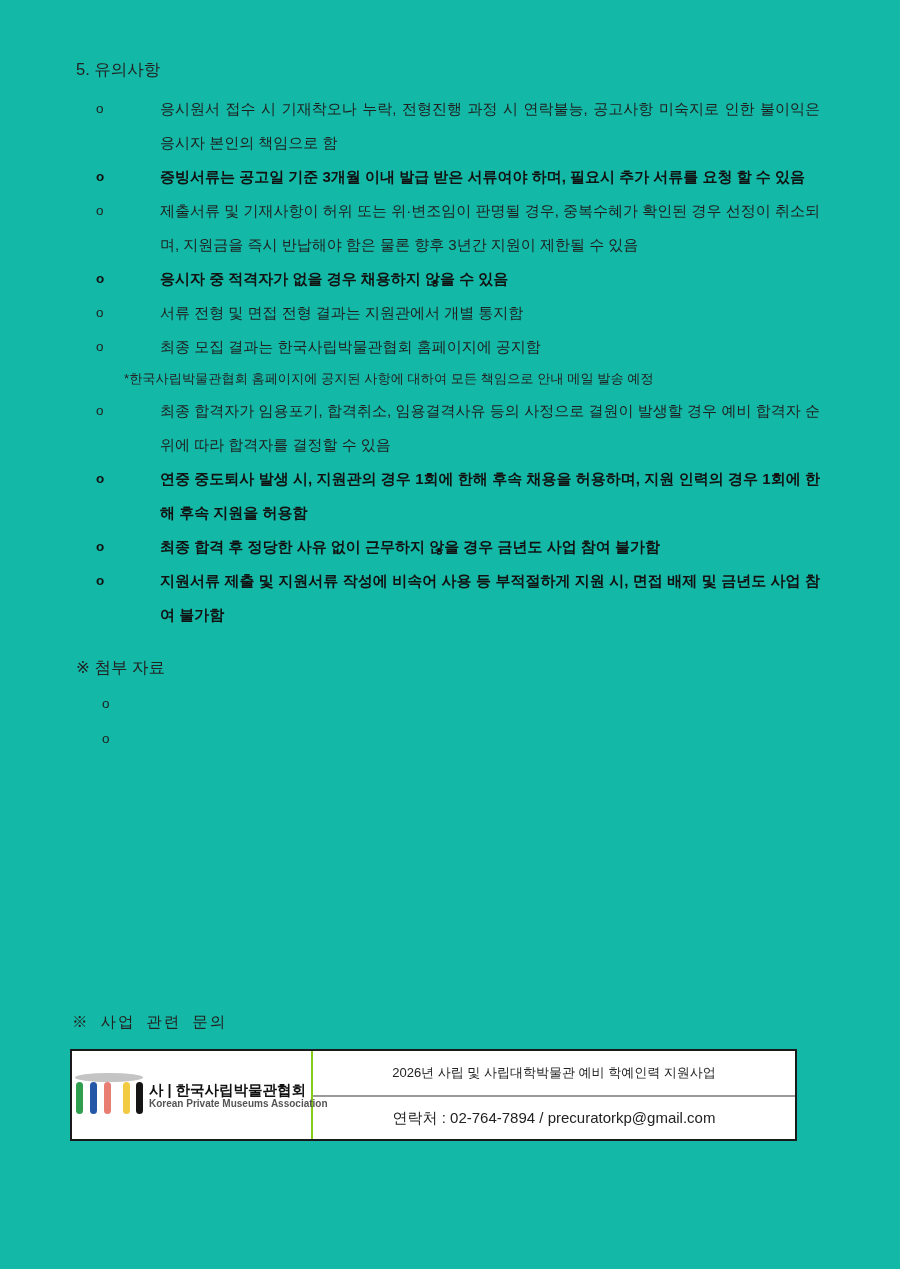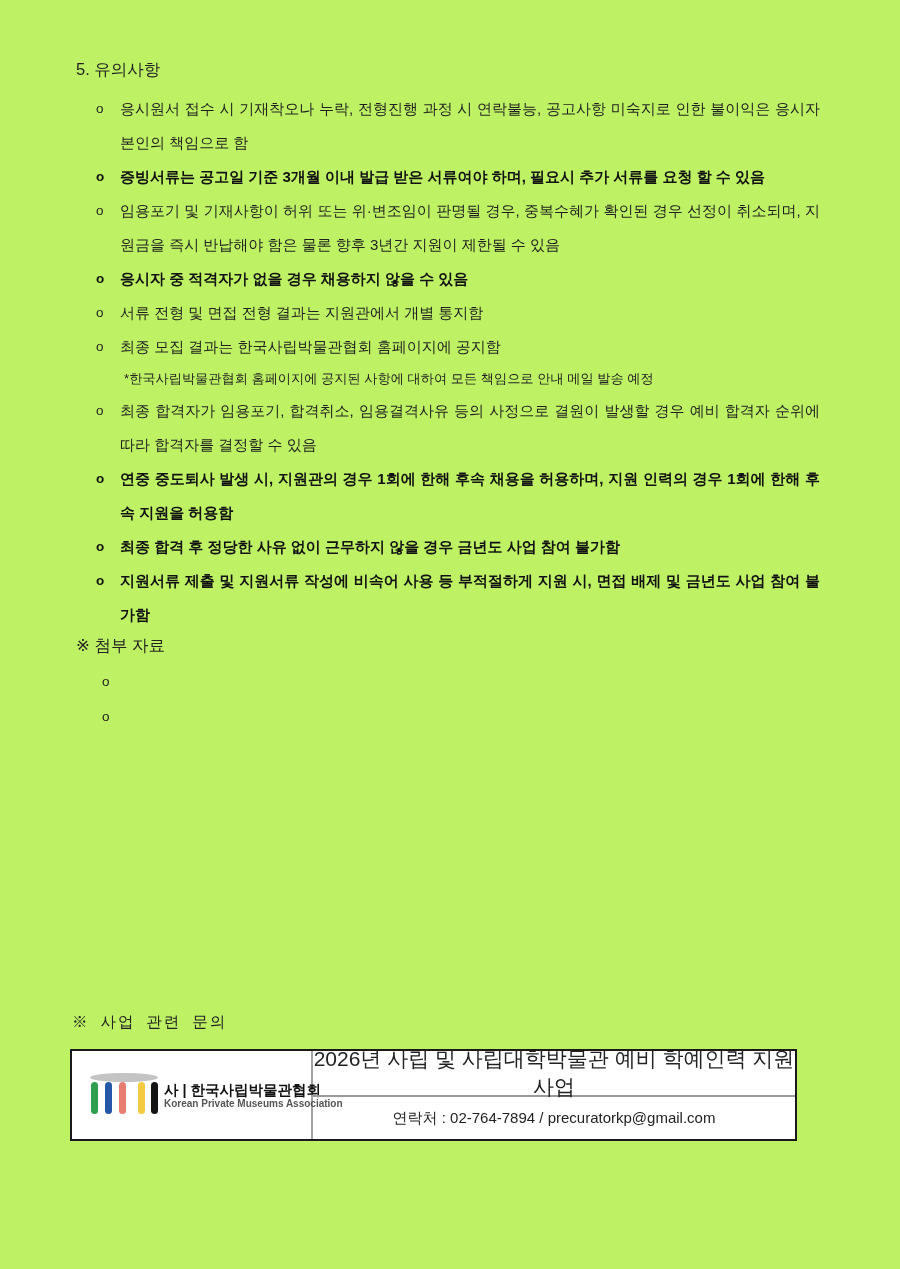--- a/index.html
+++ b/index.html
@@ -1,19 +1,19 @@
 <!DOCTYPE html>
 <html lang="ko"><head>
 <meta charset="utf-8">
 <style>
   html,body { margin:0; padding:0; background:#ffffff; }
   .page {
     position: relative;
     width: 900px; height: 1269px;
-    background: #bef264;
+    background: #14b8a6;
     font-family: "Liberation Sans", "DejaVu Sans", sans-serif;
     color: #1f1f1f;
     overflow: hidden;
   }
   .content {
     position: absolute;
     left: 76px; right: 80px; top: 56px;
   }
   .section-title {
     font-size: 16.5px;
@@ -30,30 +30,31 @@
   .note .marker {
     flex: none;
     width: 24px;
     margin-left: 20px;
     font-size: 13.5px;
     line-height: 34px;
   }
   .note .ntext {
     flex: 1;
     text-align: justify;
+    margin-left: 40px;
   }
   .note.bold { font-weight: bold; color:#111; }
   .subnote {
     margin-left: 48px;
     font-size: 13.2px;
     line-height: 30px;
     color: #222;
     text-align: justify;
   }
-  .attachments { }
+  .attachments { margin-top: 22px; }
   .attachments .section-title { margin-bottom: 6px; }
   .attach-item {
     display: flex;
     font-size: 15px;
     line-height: 35px;
   }
   .attach-item .marker {
     flex: none;
     width: 22px;
     margin-left: 26px;
@@ -77,30 +78,30 @@
   }
   .contact-table {
     display: grid;
     grid-template-columns: 241px 1fr;
     grid-template-rows: 46px 42px;
     border: 2px solid #1a1a1a;
     background: #fff;
   }
   .cell-logo {
     grid-row: 1 / span 2;
-    border-right: 2px solid #a3a3a3;
-    display: flex;
-    padding-left: 18px;
+    border-right: 2px solid #84cc16;
+    display: flex;
+    padding-left: 3px;
   }
   .cell-program {
     border-bottom: 2px solid #9a9a9a;
     display: flex;
     align-items: center;
     justify-content: center;
-    font-size: 21px;
+    font-size: 13px;
     color: #222;
     text-align: center;
   }
   .cell-contactline {
     display: flex;
     align-items: center;
     justify-content: center;
     font-size: 15px;
     color: #222;
   }
@@ -149,21 +150,21 @@
     <div class="note">
       <span class="marker">o</span>
       <div class="ntext">응시원서 접수 시 기재착오나 누락, 전형진행 과정 시 연락불능, 공고사항 미숙지로 인한 불이익은 응시자 본인의 책임으로 함</div>
     </div>
     <div class="note bold">
       <span class="marker">o</span>
       <div class="ntext">증빙서류는 공고일 기준 3개월 이내 발급 받은 서류여야 하며, 필요시 추가 서류를 요청 할 수 있음</div>
     </div>
     <div class="note">
       <span class="marker">o</span>
-      <div class="ntext">임용포기 및 기재사항이 허위 또는 위·변조임이 판명될 경우, 중복수혜가 확인된 경우 선정이 취소되며, 지원금을 즉시 반납해야 함은 물론 향후 3년간 지원이 제한될 수 있음</div>
+      <div class="ntext">제출서류 및 기재사항이 허위 또는 위·변조임이 판명될 경우, 중복수혜가 확인된 경우 선정이 취소되며, 지원금을 즉시 반납해야 함은 물론 향후 3년간 지원이 제한될 수 있음</div>
     </div>
     <div class="note bold">
       <span class="marker">o</span>
       <div class="ntext">응시자 중 적격자가 없을 경우 채용하지 않을 수 있음</div>
     </div>
     <div class="note">
       <span class="marker">o</span>
       <div class="ntext">서류 전형 및 면접 전형 결과는 지원관에서 개별 통지함</div>
     </div>
     <div class="note">

